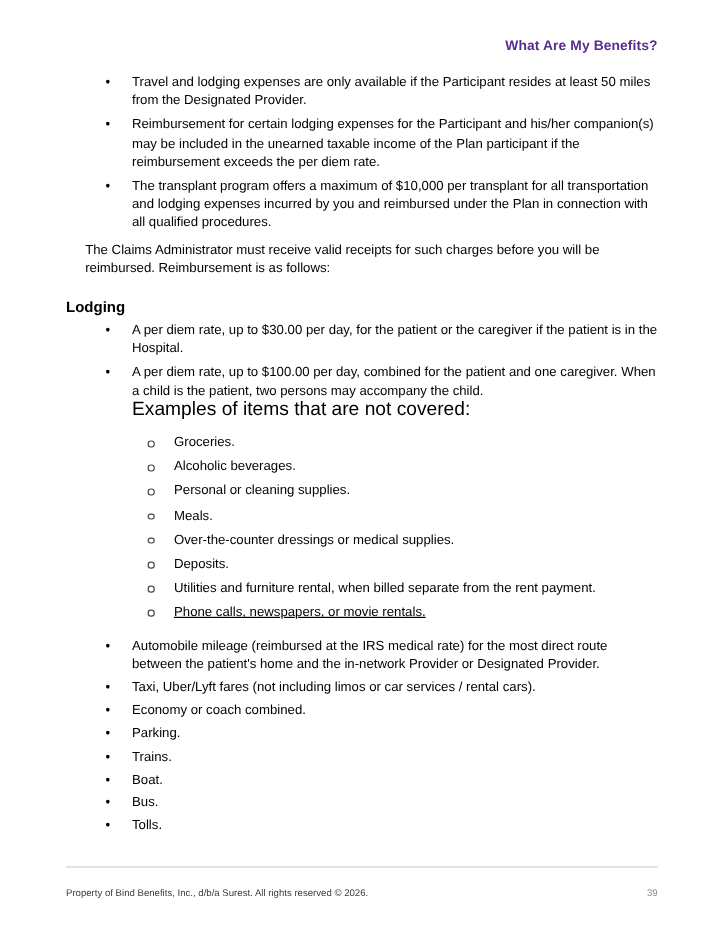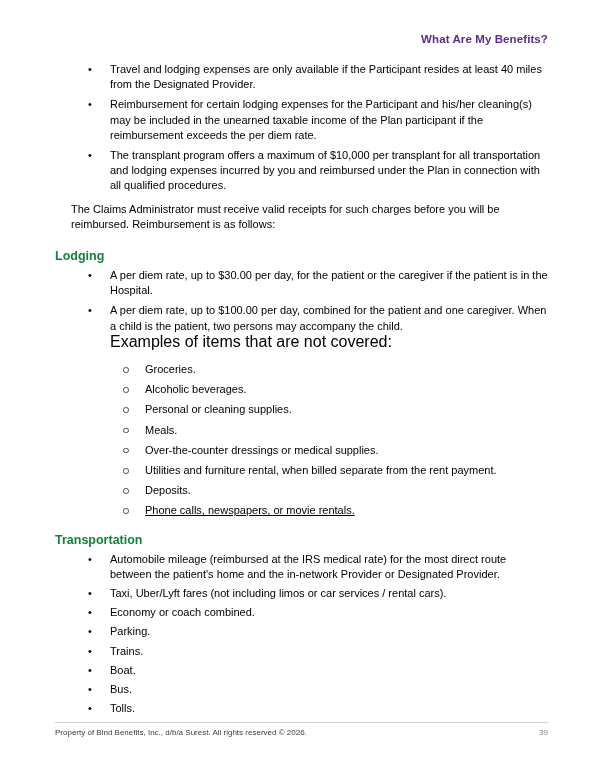--- a/index.html
+++ b/index.html
@@ -53,21 +53,21 @@
   }
   .para.spaced { margin-top: 8px; }
 
   
   .section-heading {
     margin: 0;
     padding: 0;
     font-size: 12.5px;
     font-weight: bold;
     line-height: 17px;
-    color: #15803d;
+    color: #000000;
   }
   .section-heading.gap-before { margin-top: 13px; }
   .section-heading.gap-after  { margin-bottom: 3px; }
 
   
   ul.lvl1 {
     list-style: none;
     margin: 0;
     padding: 0;
   }
@@ -134,21 +134,21 @@
     line-height: 15.2px;
   }
 
   
   .doc-footer {
     position: absolute;
     left: 55px;
     top: 722px;
     width: 493px;
     border-top: 1px solid #cfcfcf;
-    padding-top: 5px;
+    padding-top: 17px;
     display: flex;
     justify-content: space-between;
     align-items: baseline;
     font-size: 8px;
     color: #3c3c3c;
   }
   .doc-footer .page-num {
     color: #8c8c8c;
     font-size: 8px;
   }
@@ -158,25 +158,25 @@
 
 <div class="page">
 
   <div class="doc-header">What Are My Benefits?</div>
 
   <div class="content">
 
     <ul class="lvl1">
       <li>
         <span class="mark">•</span>
-        <span class="txt">Travel and lodging expenses are only available if the Participant resides at least 40 miles from the Designated Provider.</span>
-      </li>
-      <li>
-        <span class="mark">•</span>
-        <span class="txt">Reimbursement for certain lodging expenses for the Participant and his/her cleaning(s) may be included in the unearned taxable income of the Plan participant if the reimbursement exceeds the per diem rate.</span>
+        <span class="txt">Travel and lodging expenses are only available if the Participant resides at least 50 miles from the Designated Provider.</span>
+      </li>
+      <li>
+        <span class="mark">•</span>
+        <span class="txt">Reimbursement for certain lodging expenses for the Participant and his/her companion(s) may be included in the unearned taxable income of the Plan participant if the reimbursement exceeds the per diem rate.</span>
       </li>
       <li>
         <span class="mark">•</span>
         <span class="txt">The transplant program offers a maximum of $10,000 per transplant for all transportation and lodging expenses incurred by you and reimbursed under the Plan in connection with all qualified procedures.</span>
       </li>
     </ul>
 
     <p class="para spaced">The Claims Administrator must receive valid receipts for such charges before you will be reimbursed. Reimbursement is as follows:</p>
 
     <h2 class="section-heading gap-before gap-after">Lodging</h2>
@@ -210,33 +210,32 @@
       <li>
         <span class="mark-o"></span>
         <span class="txt">Meals.</span>
       </li>
       <li>
         <span class="mark-o"></span>
         <span class="txt">Over-the-counter dressings or medical supplies.</span>
       </li>
       <li>
         <span class="mark-o"></span>
+        <span class="txt">Deposits.</span>
+      </li>
+      <li>
+        <span class="mark-o"></span>
         <span class="txt">Utilities and furniture rental, when billed separate from the rent payment.</span>
       </li>
       <li>
         <span class="mark-o"></span>
-        <span class="txt">Deposits.</span>
-      </li>
-      <li>
-        <span class="mark-o"></span>
         <span class="txt">Phone calls, newspapers, or movie rentals.</span>
       </li>
     </ul>
 
-    <h2 class="section-heading gap-before gap-after">Transportation</h2>
 
     <ul class="lvl1 tight">
       <li>
         <span class="mark">•</span>
         <span class="txt">Automobile mileage (reimbursed at the IRS medical rate) for the most direct route between the patient's home and the in-network Provider or Designated Provider.</span>
       </li>
       <li>
         <span class="mark">•</span>
         <span class="txt">Taxi, Uber/Lyft fares (not including limos or car services / rental cars).</span>
       </li>

